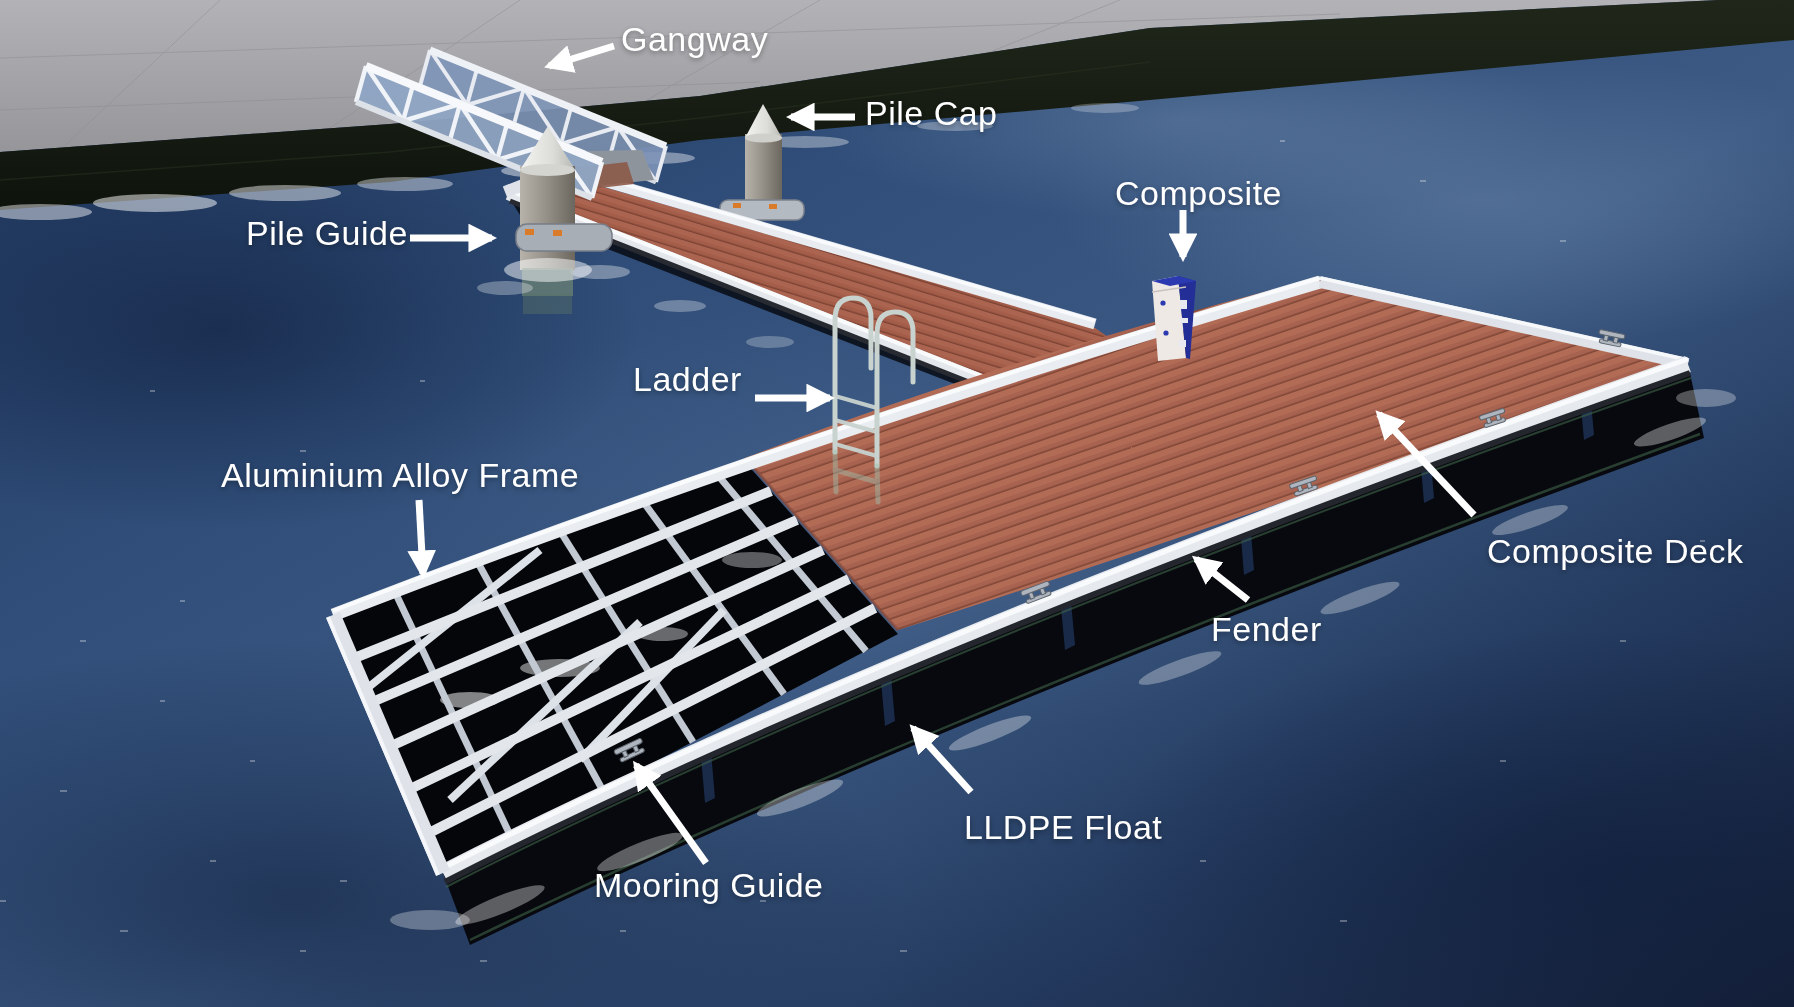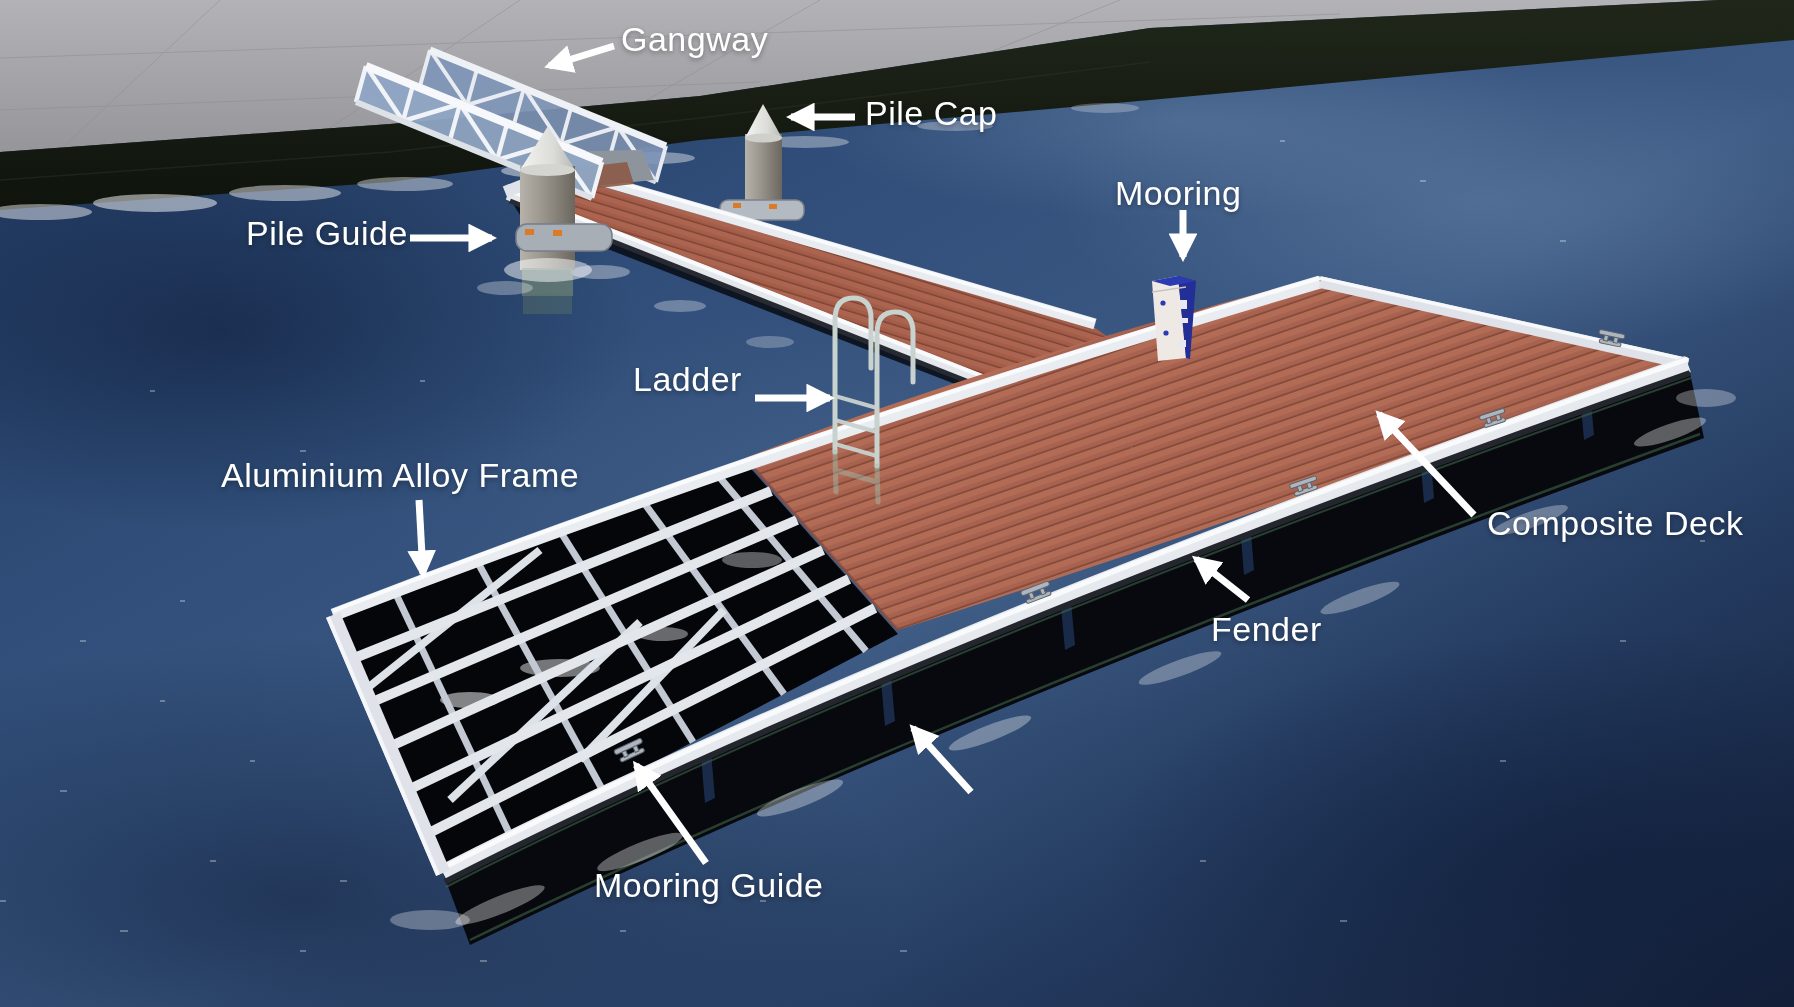--- a/index.html
+++ b/index.html
@@ -354,20 +354,21 @@
     <path d="M1474,515 L1379,414" marker-end="url(#ah)"></path>
     <path d="M1248,600 L1196,559" marker-end="url(#ah)"></path>
     <path d="M971,792 L913,728" marker-end="url(#ah)"></path>
     <path d="M706,863 L636,765" marker-end="url(#ah)"></path>
   </g>
 </svg>
 
 <div class="label" style="left:621px;top:20px">Gangway</div>
 <div class="label" style="left:865px;top:94px">Pile Cap</div>
 <div class="label" style="left:246px;top:214px">Pile Guide</div>
-<div class="label" style="left:1115px;top:174px">Mooring</div>
+<div class="label" style="left:1115px;top:174px">Composite</div>
 <div class="label" style="left:633px;top:360px">Ladder</div>
 <div class="label" style="left:221px;top:456px">Aluminium Alloy Frame</div>
-<div class="label" style="left:1487px;top:504px">Composite Deck</div>
+<div class="label" style="left:1487px;top:532px">Composite Deck</div>
 <div class="label" style="left:1211px;top:610px">Fender</div>
 <div class="label" style="left:594px;top:866px">Mooring Guide</div>
+<div class="label" style="left:964px;top:808px">LLDPE Float</div>
 
 </div>
 
 </body></html>

